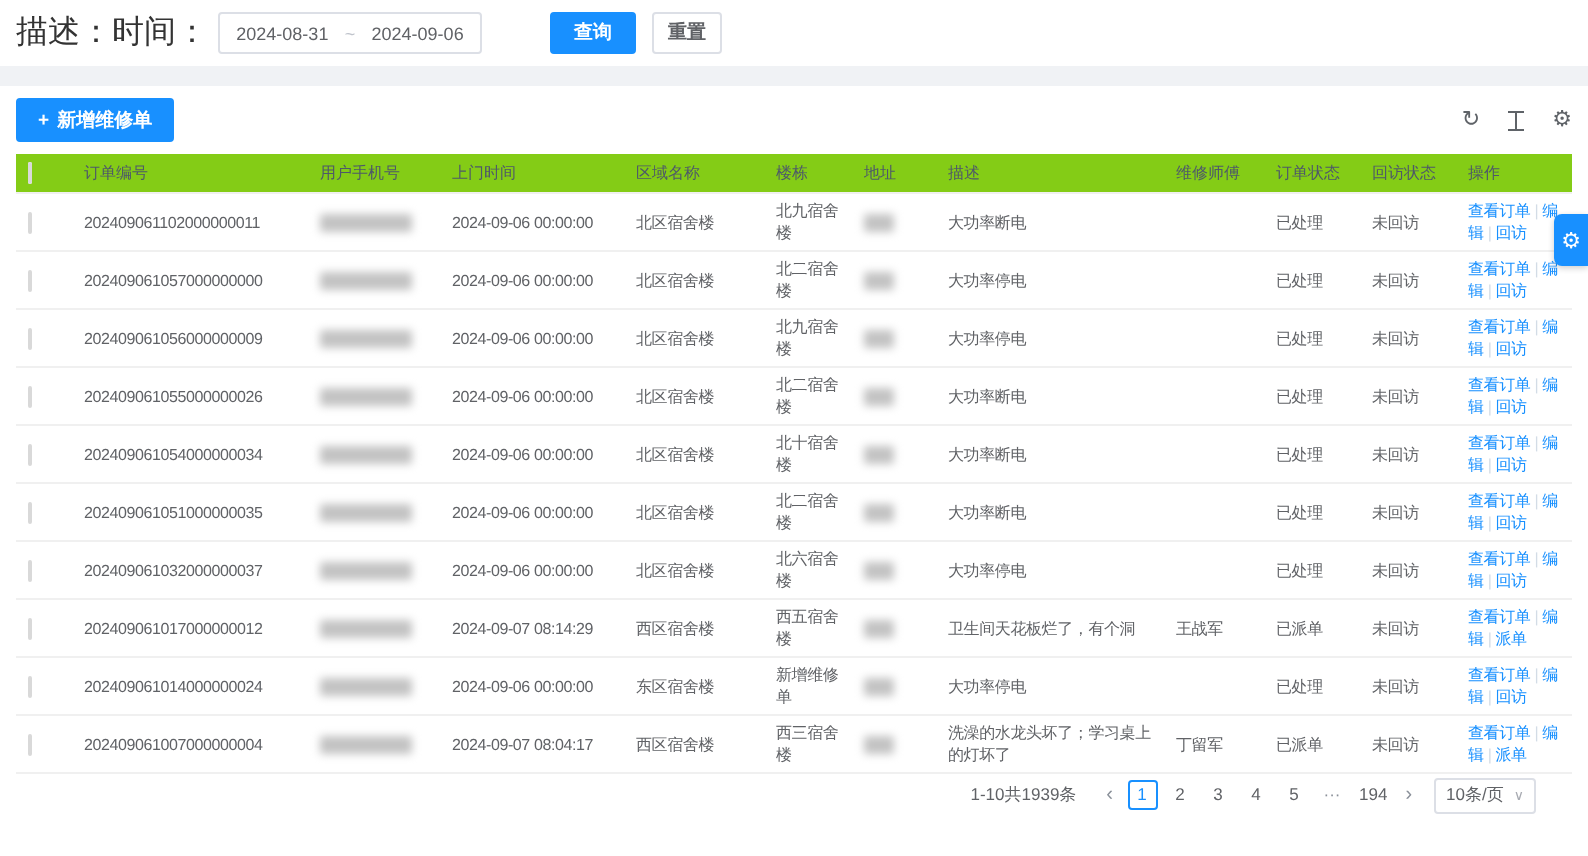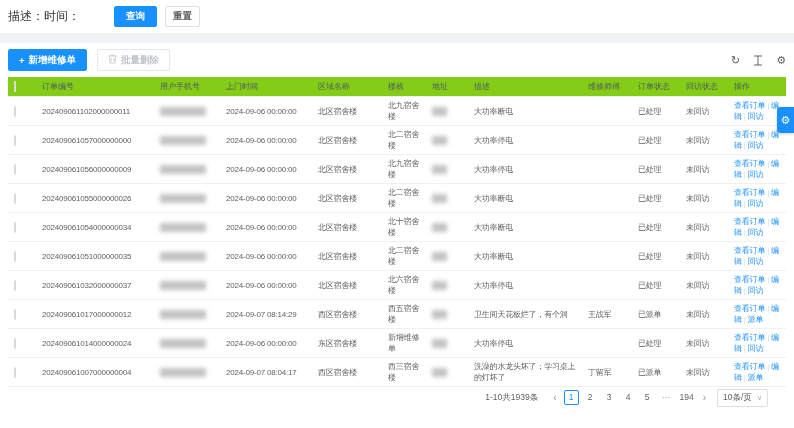--- a/index.html
+++ b/index.html
@@ -4,21 +4,21 @@
 <style>
   * { margin:0; padding:0; box-sizing:border-box; }
   html,body { background:#f0f2f5; }
   .page {
     position:relative; width:794px; height:428px; background:#fff;
     font-family:"Liberation Sans","DejaVu Sans",sans-serif; color:#606266;
     overflow:hidden; margin:0 auto;
   }
   
   .search-bar { height:33px; display:flex; align-items:center; padding:0 8px; background:#fff; }
-  .f-label { font-size:12px; color:#333; }
+  .f-label { font-size:16px; color:#333; }
   .input-desc {
     width:102px; height:21px; margin-left:5px; border:1px solid #dcdfe6; border-radius:2px;
     font-size:9.5px; padding:0 6px; color:#606266; outline:none;
     font-family:"Liberation Sans","DejaVu Sans",sans-serif;
   }
   .input-desc::placeholder { color:#c0c4cc; }
   .time-label { }
   .date-range {
     width:132px; height:21px; margin-left:5px; border:1px solid #dcdfe6; border-radius:2px;
     display:flex; align-items:center; justify-content:space-evenly; font-size:9px; color:#606266;
@@ -88,40 +88,37 @@
   }
 </style>
 </head>
 <body>
 
 <div class="page">
 
   <div class="search-bar">
     <span class="f-label">描述：</span>
     <span class="f-label time-label">时间：</span>
+    <div class="date-range">
+      <span>2024-08-31</span>
+      <span class="date-sep">~</span>
+      <span>2024-09-06</span>
+    </div>
     <button class="btn btn-query">查询</button>
     <button class="btn btn-reset">重置</button>
   </div>
 
   <div class="gap"></div>
 
   <div class="content">
 
     <div class="toolbar">
       <button class="btn btn-add">
         <span>+</span>
         <span>新增维修单</span>
-      </button>
-      <button class="btn btn-batch" disabled="">
-        <span>
-          <svg width="9" height="10" viewBox="0 0 9 10">
-              <path d="M0.5 2h8M3 2V1h3v1M1.5 2l.5 7h5l.5-7M3.2 4v3.5M5.8 4v3.5" stroke="#c0c4cc" stroke-width="0.8" fill="none"></path>
-            </svg>
-        </span>
-        <span>批量删除</span>
       </button>
       <div class="toolbar-right">
         <span class="tool-ic">↻</span>
         <span class="tool-ic">
           <svg width="10" height="11" viewBox="0 0 10 11">
               <path d="M1 1h8M5 1v9M1 10h8" stroke="#5f6368" stroke-width="1" fill="none"></path>
             </svg>
         </span>
         <span class="tool-ic">⚙</span>
       </div>

